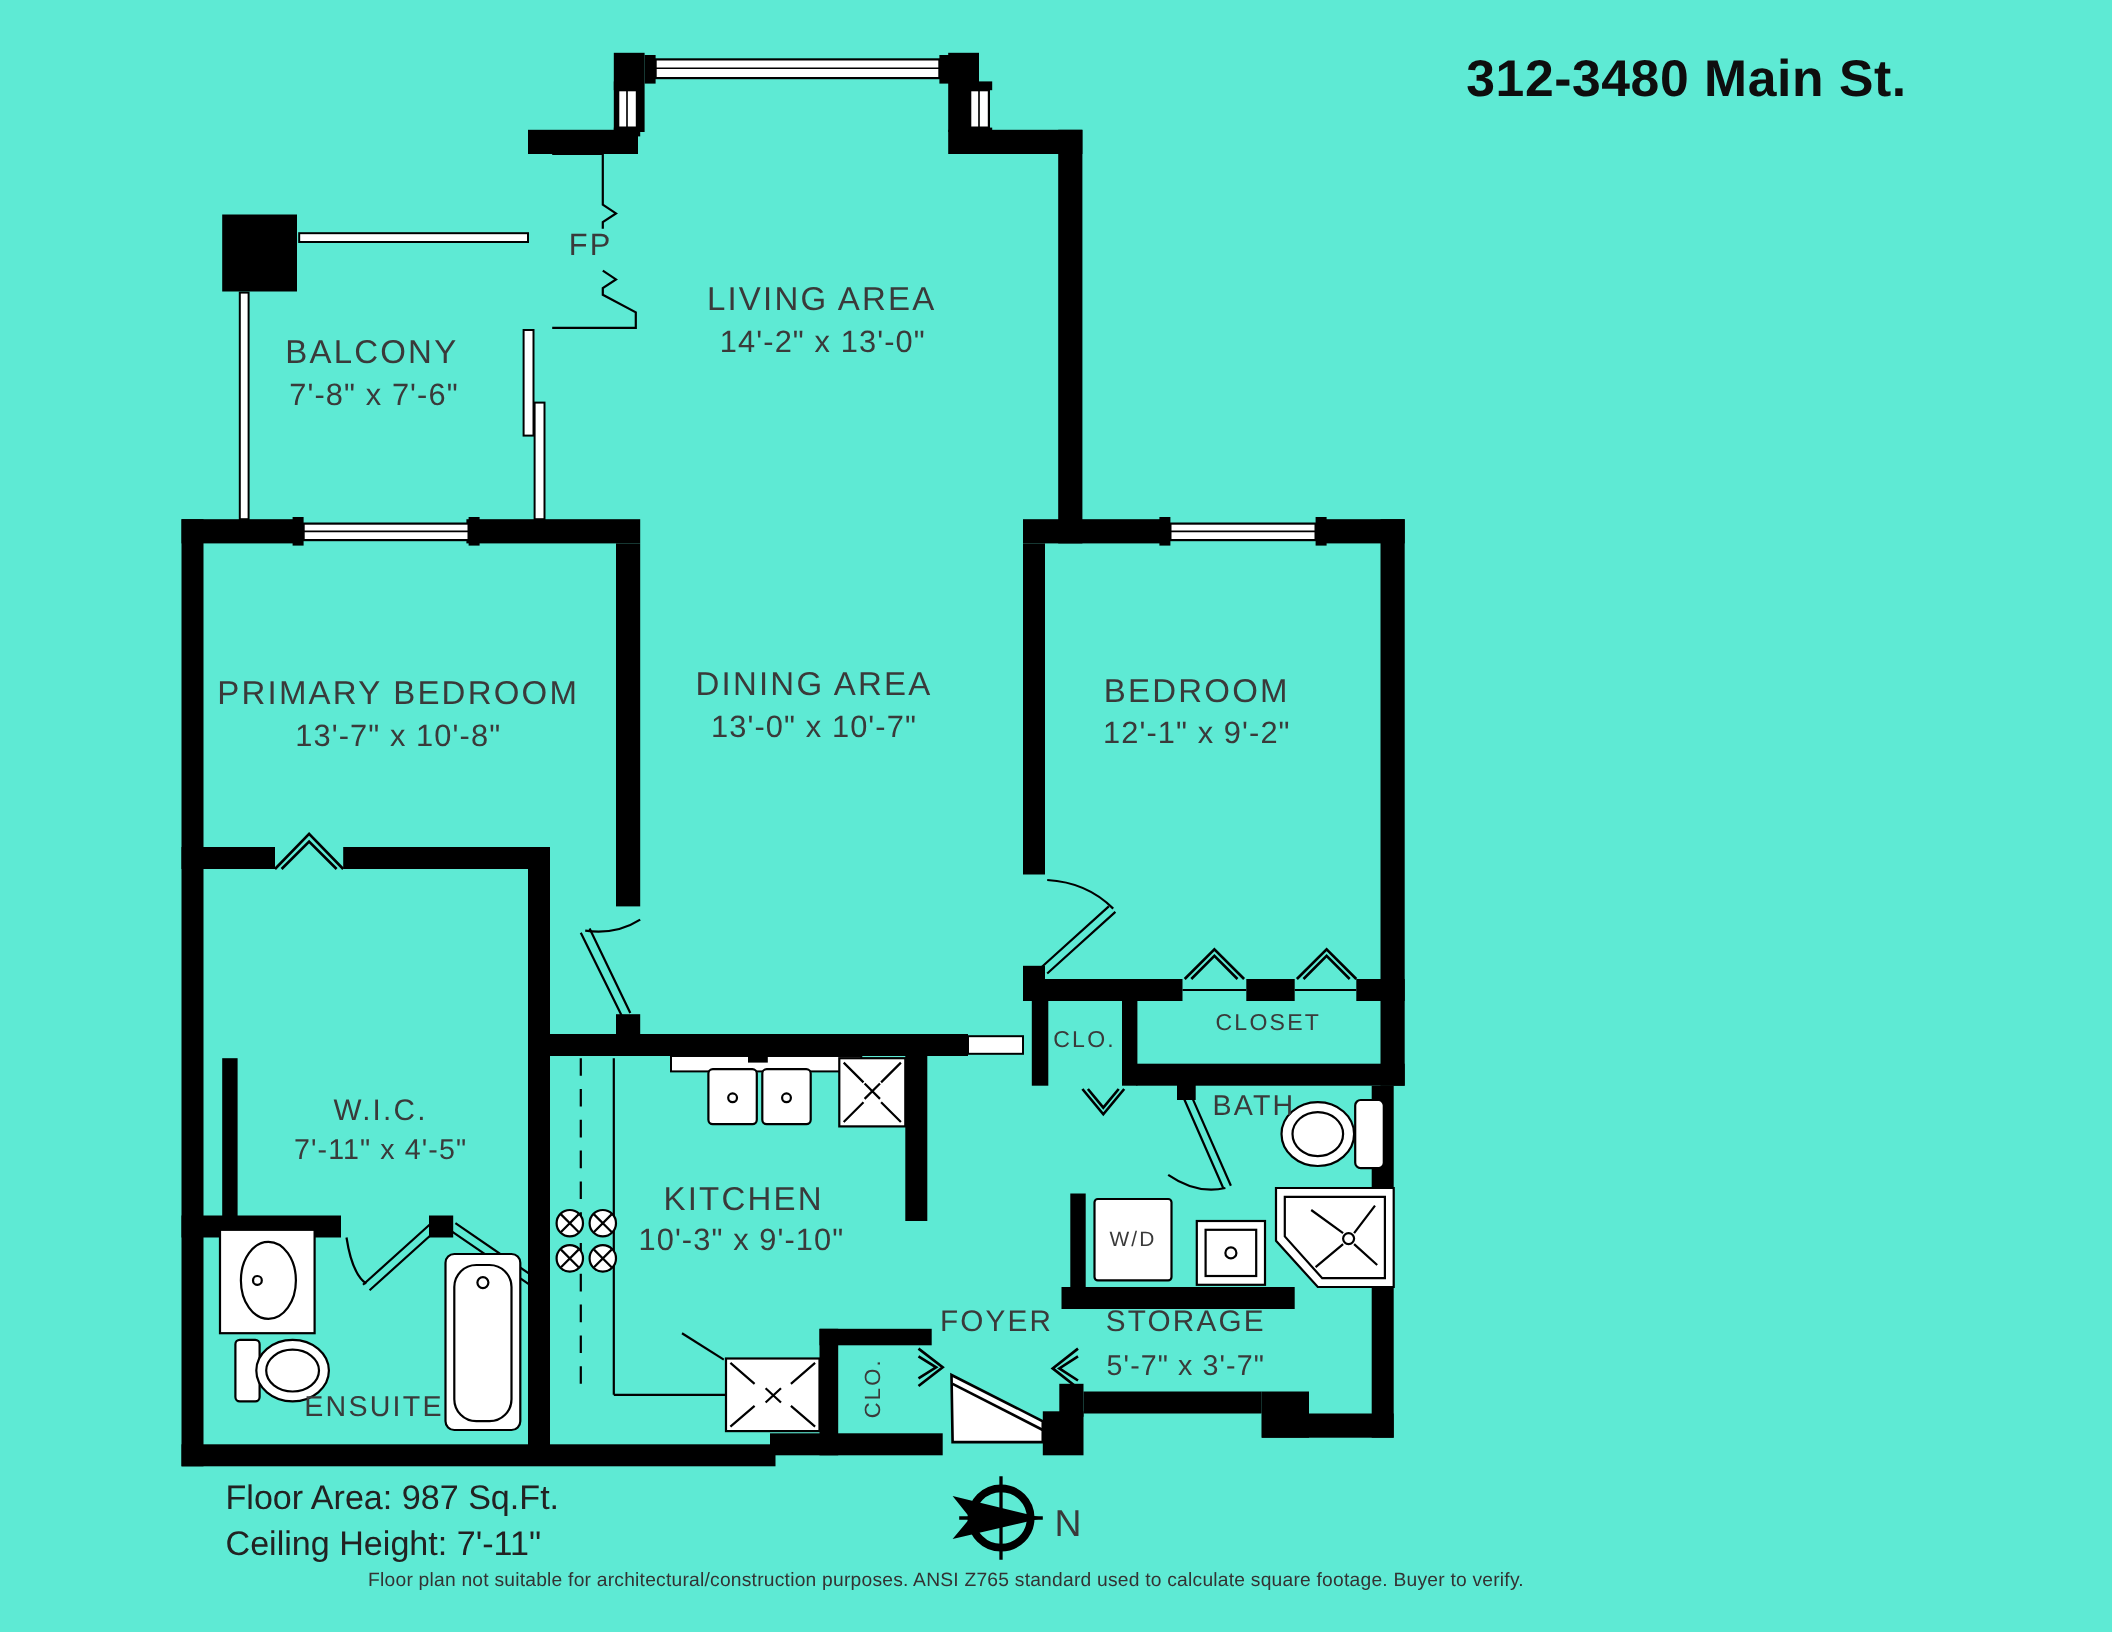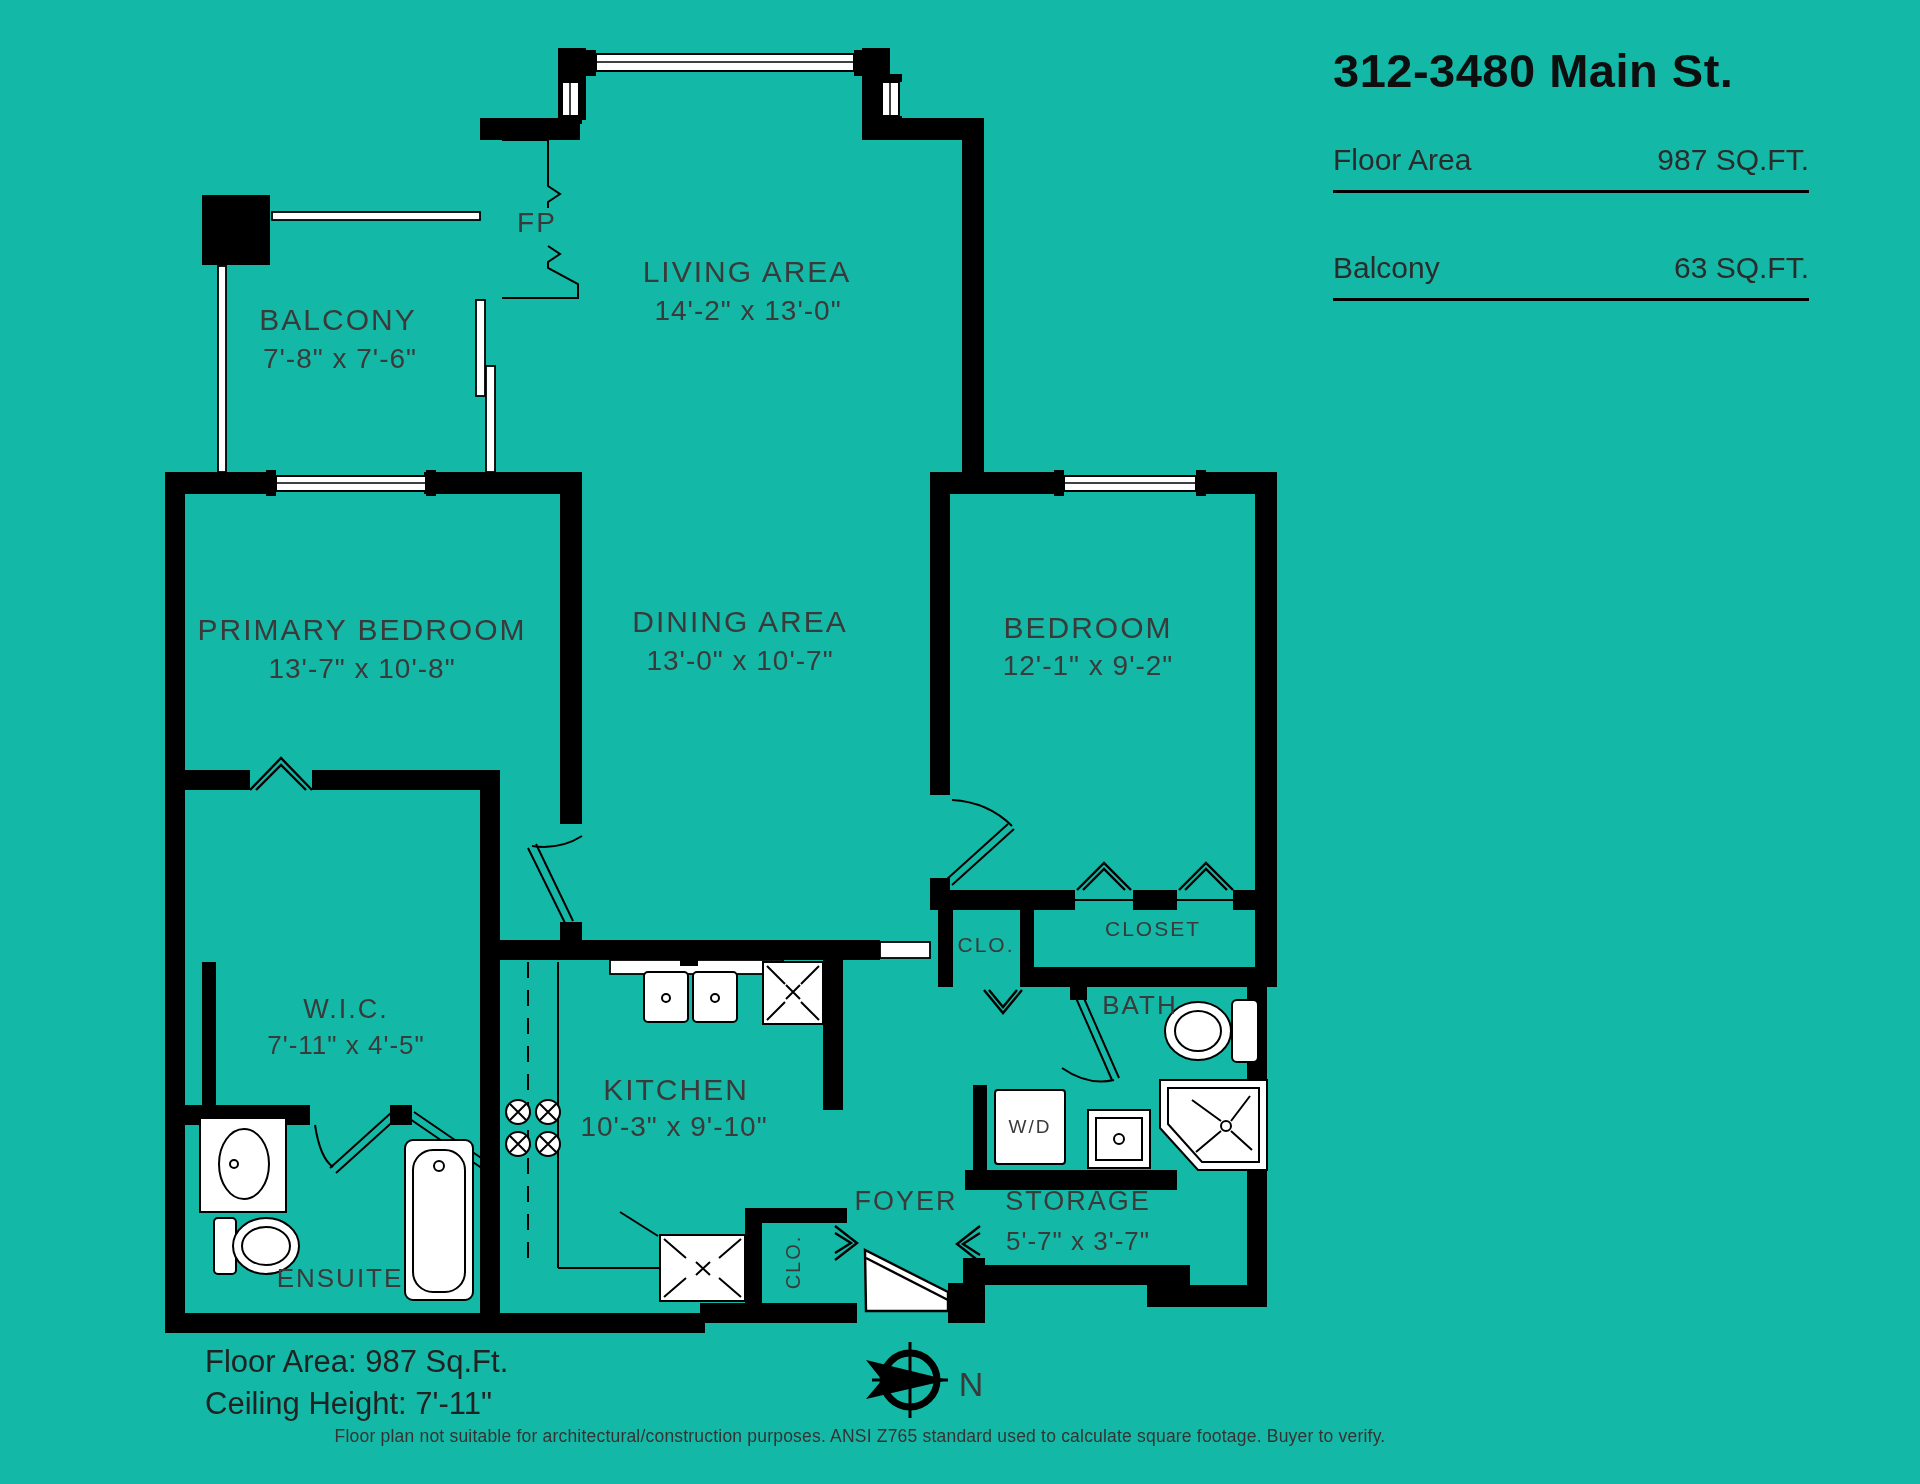--- a/index.html
+++ b/index.html
@@ -1,16 +1,16 @@
 <!DOCTYPE html>
 <html><head>
 <meta charset="utf-8">
 <style>
   html,body{margin:0;padding:0;background:#fff;}
-  .page{position:relative;width:1920px;height:1484px;background:#14b8a6;overflow:hidden;
+  .page{position:relative;width:1920px;height:1484px;background:#5eead4;overflow:hidden;
         font-family:"Liberation Sans",sans-serif;}
   .plan-svg{position:absolute;left:0;top:0;}
   
   .header{position:absolute;left:1333px;top:42px;width:476px;color:#111;}
   .title{font-size:47px;font-weight:bold;line-height:1.22;letter-spacing:0.5px;color:#0e0e0e;}
   .stats{margin-top:44px;}
   .stat-row{display:flex;justify-content:space-between;align-items:flex-end;
             font-size:30px;color:#2b2b2b;padding-bottom:13px;border-bottom:3px solid #000;}
   .stat-row + .stat-row{margin-top:58px;}
   
@@ -22,30 +22,20 @@
           font-size:17.5px;color:#333;letter-spacing:0.2px;}
 </style>
 </head>
 <body>
 
 <div class="page">
 
   <div class="header">
     <div class="title">
       <div>312-3480 Main St.</div>
-    </div>
-    <div class="stats">
-      <div class="stat-row">
-        <span>Floor Area</span>
-        <span>987 SQ.FT.</span>
-      </div>
-      <div class="stat-row">
-        <span>Balcony</span>
-        <span>63 SQ.FT.</span>
-      </div>
     </div>
   </div>
 
   <svg class="plan-svg" width="1920" height="1484" viewBox="0 0 1920 1484">
 
     <g fill="#000">
 
       <rect x="558" y="48" width="28" height="72"></rect>
       <rect x="862" y="48" width="28" height="72"></rect>
       <rect x="480" y="118" width="100" height="22"></rect>

